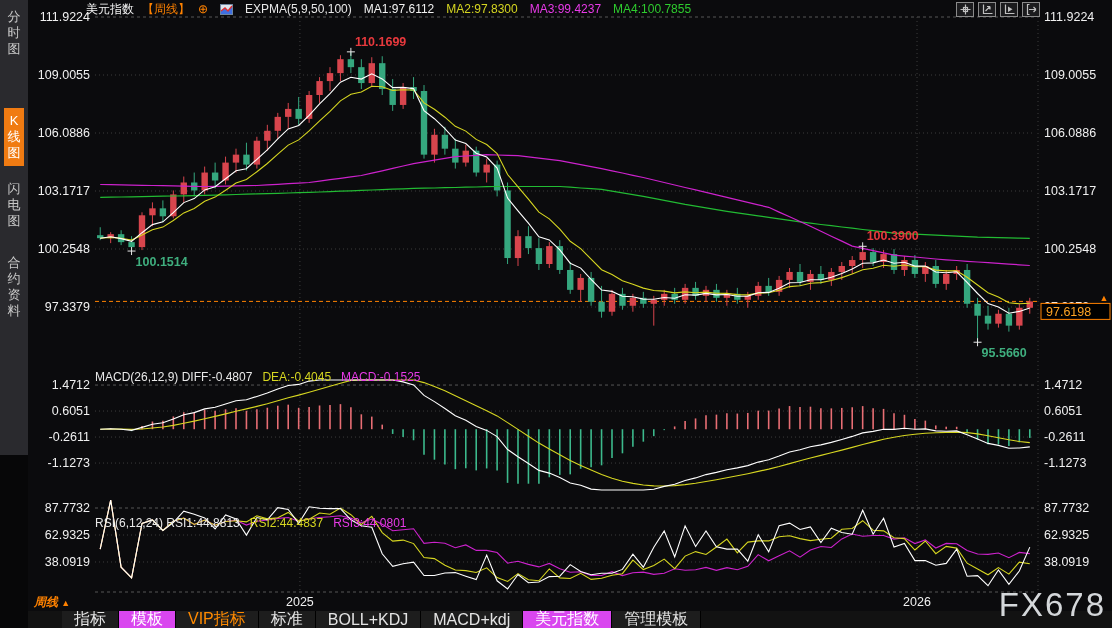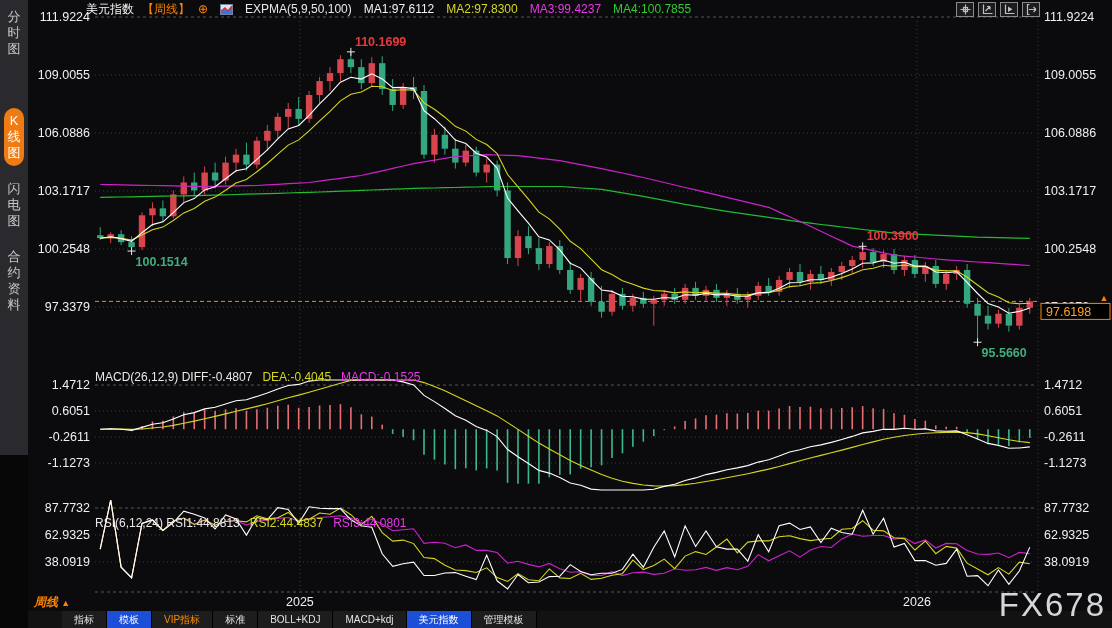--- a/index.html
+++ b/index.html
@@ -5,45 +5,45 @@
   html,body{margin:0;padding:0;background:#000;}
   .app{position:relative;width:1112px;height:628px;background:#0b0b0d;overflow:hidden;
        font-family:"Liberation Sans",sans-serif;-webkit-font-smoothing:antialiased;}
   
   .sidebar{position:absolute;left:0;top:0;width:28px;height:628px;background:#070708;}
   .sidebar .tabs-bg{position:absolute;left:0;top:0;width:28px;height:455px;background:#2a2a2e;}
   .side-tab{position:relative;width:20px;margin:0 auto;color:#c9c9c9;font-size:13px;
             line-height:16px;text-align:center;word-break:break-all;cursor:default;padding:5px 0;}
   .side-tab.active{background:#f07b12;color:#ffffff;}
   .tab1{margin-top:4px;text-align:center;}
-  .tab2{margin-top:46px;border-radius:10px;}
+  .tab2{margin-top:46px;}
   .tab3{margin-top:10px;}
-  .tab4{margin-top:10px;font-family:Liberation Serif, serif;}
+  .tab4{margin-top:16px;font-family:Liberation Serif, serif;}
   
   .hdr{position:absolute;left:86px;top:1px;height:16px;display:flex;align-items:center;
        gap:12px;font-size:12px;color:#e8e8e8;white-space:nowrap;z-index:5;}
   .hdr .title{color:#f2f2f2;}
   .hdr .period{color:#ff8200;}
   .hdr .addico{color:#ff8200;font-size:12px;}
   .chart-ico{width:13px;height:11px;display:inline-block;}
   .hdr-icons{position:absolute;right:72px;top:2px;display:flex;gap:4px;z-index:6;}
   .hico{width:16px;height:13px;border:1px solid #8a8a8a;background:#1c1c1e;display:flex;
         align-items:center;justify-content:center;}
   
   .indrow{position:absolute;left:95px;display:flex;gap:10px;font-size:12px;z-index:4;white-space:nowrap;}
   
   .periodbadge{position:absolute;left:34px;top:594px;font-size:12px;font-weight:bold;
                color:#ff8200;z-index:5;cursor:default;font-style:italic;}
   .watermark{position:absolute;right:6px;top:586px;font-size:33px;color:#d4d7da;
              letter-spacing:2px;z-index:6;}
   .toolbar{position:absolute;left:28px;right:0;top:611px;height:17px;background:#121212;
            display:flex;align-items:stretch;padding-left:34px;z-index:5;}
-  .tbtn{display:flex;align-items:center;padding:8px 12px;font-size:10px;color:#e4e4e4;
+  .tbtn{display:flex;align-items:center;padding:8px 12px;font-size:16px;color:#e4e4e4;
         background:#1d1d1d;border-right:1px solid #000;cursor:default;}
-  .tbtn.active{background:#1d4ed8;color:#fff;}
+  .tbtn.active{background:#d946ef;color:#fff;}
   .tbtn.orange-text{color:#ff8a00;}
   svg text{font-family:"Liberation Sans",sans-serif;}
 </style>
 </head>
 <body>
 
 <div class="app">
 
   <div class="sidebar">
     <div class="tabs-bg"></div>

